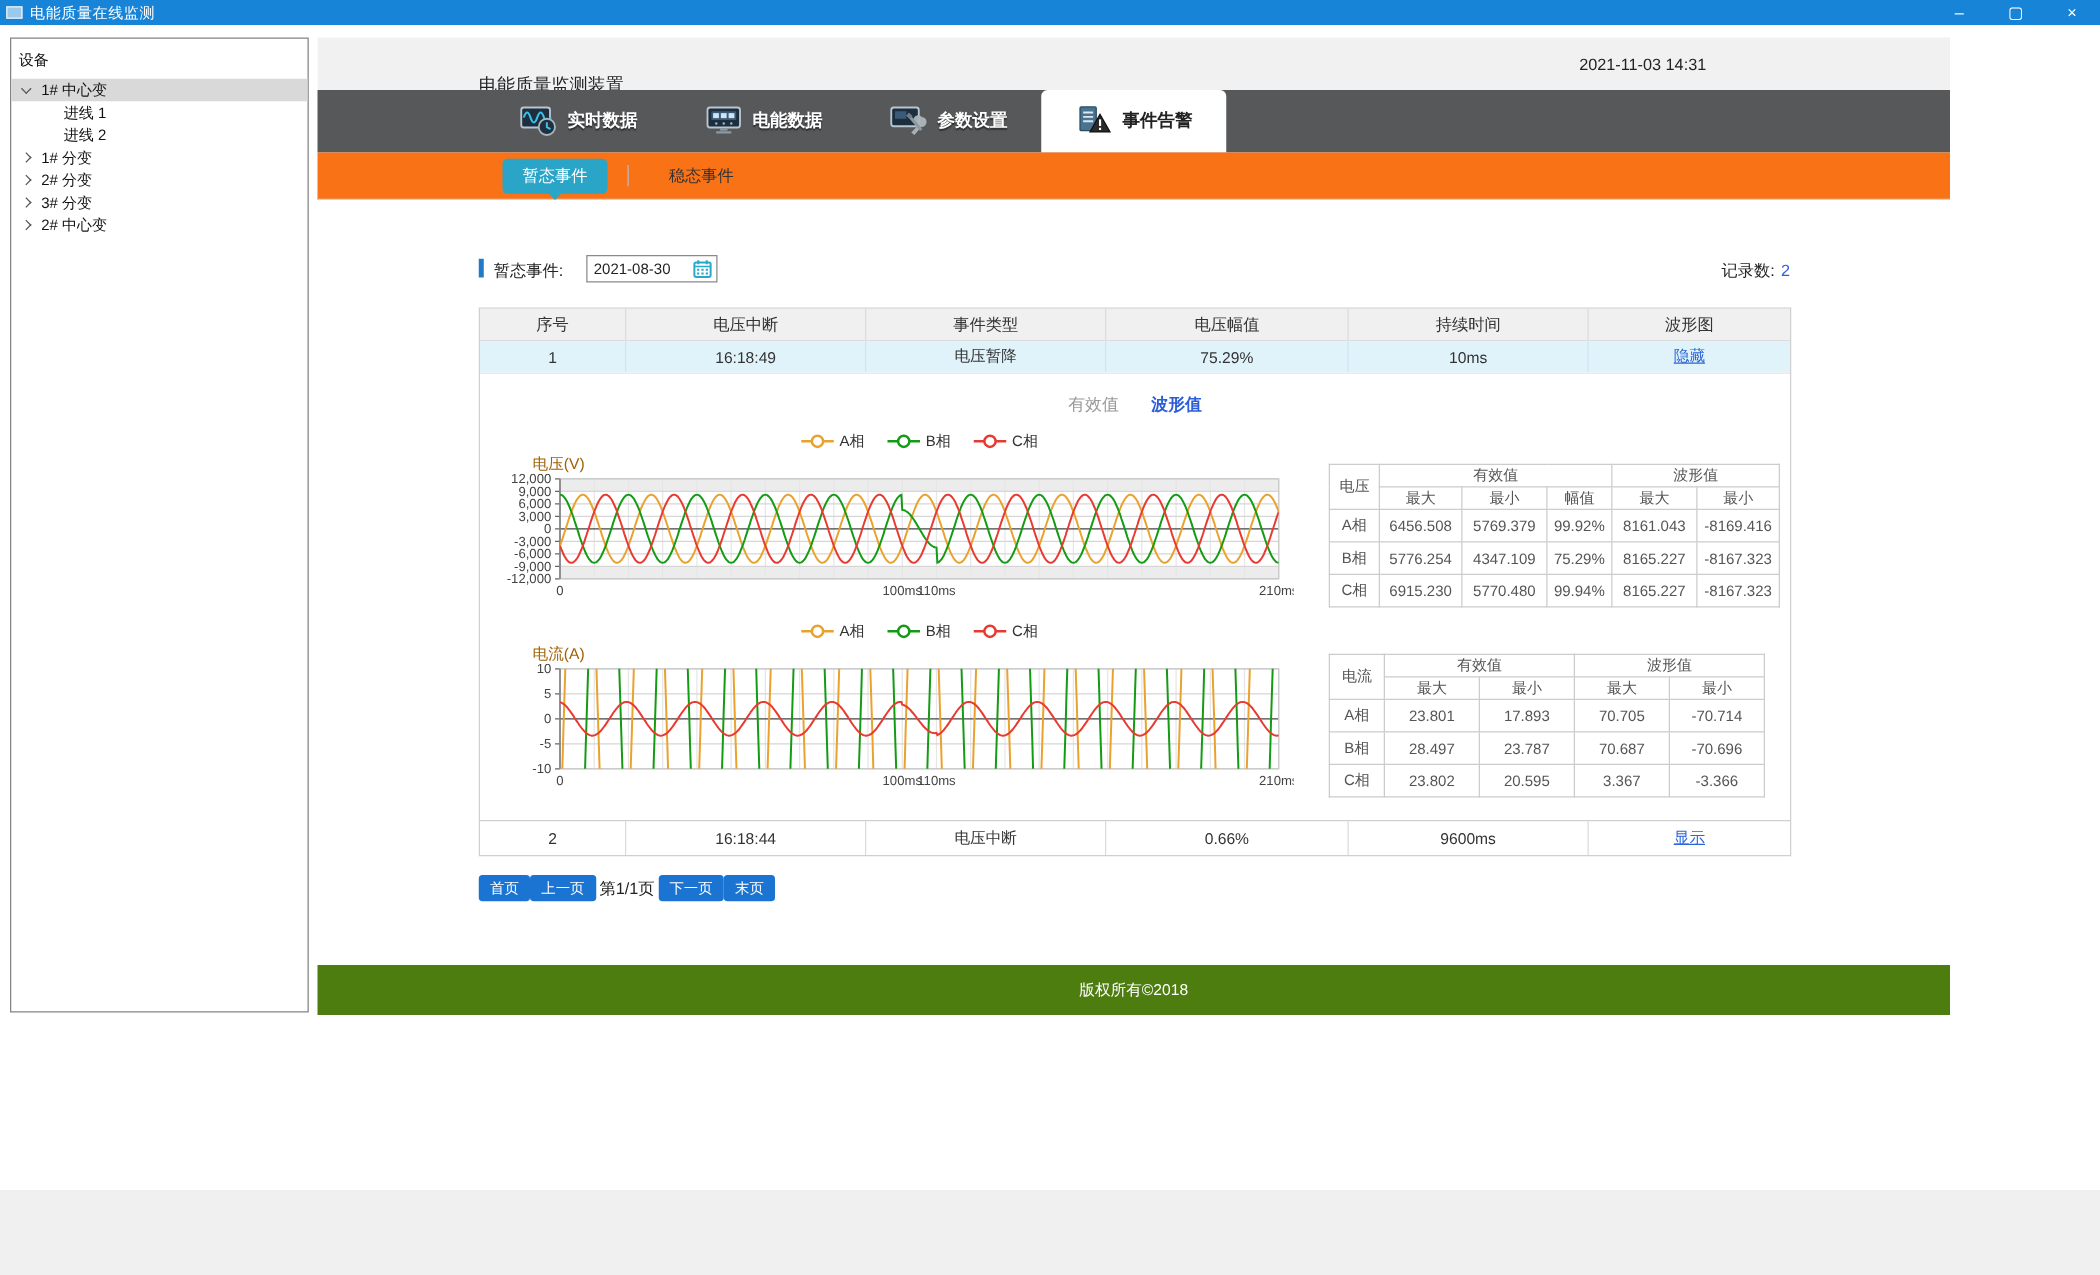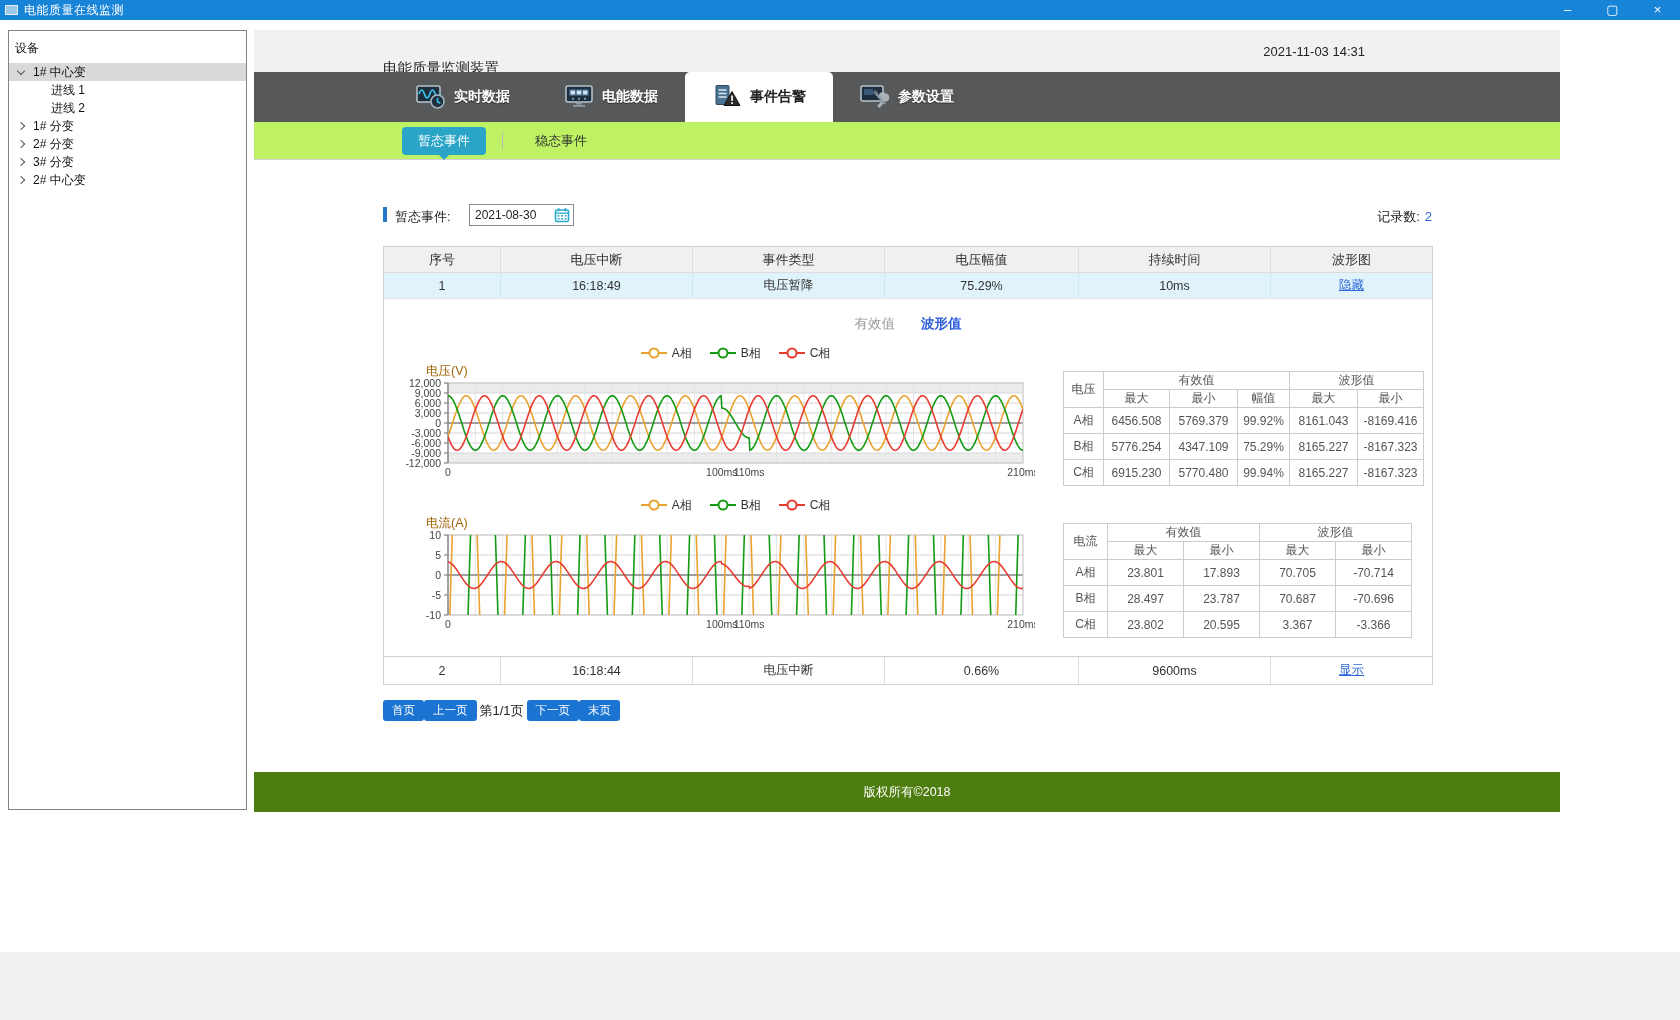--- a/index.html
+++ b/index.html
@@ -30,21 +30,21 @@
   .main{position:absolute;left:254px;top:30px;width:1306px;height:922px;}
   .app-header{position:absolute;top:0;left:0;right:0;height:42px;background:#f1f1f1;}
   .app-title{position:absolute;left:129px;top:13px;font-size:14.5px;color:#222;margin-top:16px;}
   .app-datetime{position:absolute;right:195px;top:14px;font-size:13px;color:#222;}
   .tabbar{position:absolute;top:42px;left:0;right:0;height:50px;background:#57585a;display:flex;
     padding-left:135px;box-sizing:border-box;}
   .tab{width:148px;display:flex;align-items:center;justify-content:center;gap:8px;color:#fff;
     font-size:14px;font-weight:bold;cursor:default;text-shadow:0 1px 1px rgba(0,0,0,.5);}
   .tab.active{background:#fff;border-radius:5px 5px 0 0;color:#222;text-shadow:none;}
   .tab svg{flex:0 0 auto;}
-  .subtabbar{position:absolute;top:92px;left:0;right:0;height:38px;background:#bef264;
+  .subtabbar{position:absolute;top:92px;left:0;right:0;height:38px;background:#f97316;
     border-bottom:1px solid #d2d2d2;display:flex;align-items:center;padding-left:148px;box-sizing:border-box;text-align:center;}
   .subtab{font-size:13px;color:#333;padding:5px 16px;position:relative;cursor:default;}
   .subtab.active{background:#2aa5c8;color:#fff;border-radius:4px;}
   .subtab.active::after{content:'';position:absolute;left:50%;bottom:-5px;margin-left:-5px;
     border-left:5px solid transparent;border-right:5px solid transparent;border-top:5px solid #2aa5c8;}
   .subtab-divider{width:1px;height:17px;background:#b9b9b9;margin:0 16px;}
   .page{position:absolute;top:130px;bottom:0;left:0;right:0;background:#fff;}
   
   .filter-row{position:absolute;top:44px;left:129px;width:1049px;height:22px;}
   .accent-bar{position:absolute;left:0;top:3px;width:4px;height:15px;background:#2478c8;}
@@ -178,39 +178,39 @@
         <rect x="12.7" y="6.5" width="4.6" height="4" fill="#cfe6f2"></rect>
         <rect x="18.9" y="6.5" width="4.6" height="4" fill="#cfe6f2"></rect>
         <circle cx="9" cy="14.8" r="1" fill="#9db3c2"></circle>
           <circle cx="15" cy="14.8" r="1" fill="#9db3c2"></circle>
           <circle cx="21" cy="14.8" r="1" fill="#9db3c2"></circle>
         <rect x="12" y="18.5" width="6" height="2" fill="#8b9aa4"></rect>
         <rect x="9" y="21" width="12" height="1.8" fill="#8b9aa4"></rect>
       </svg>
       <span>电能数据</span>
     </div>
+    <div class="tab">
+      <svg width="30" height="26" viewBox="0 0 30 26">
+        <rect x="1" y="2" width="22" height="15" rx="2" fill="#1d2e3e" stroke="#b9c6ce" stroke-width="1.5"></rect>
+        <rect x="4" y="5" width="9" height="6" fill="#3a5a78"></rect>
+        <path d="M25.5 9.5 a4 4 0 1 0 -3 6.7 L17 22 l2.5 2 5.5 -6.5 a4 4 0 0 0 .5 -8 z" fill="#aeb6bb" opacity="0.95"></path>
+        <path d="M15.5 9 L25 20" stroke="#8b9aa4" stroke-width="2.4"></path>
+        <rect x="13.5" y="7" width="4" height="3.4" fill="#6f7c85" transform="rotate(42 15.5 8.7)"></rect>
+      </svg>
+      <span>参数设置</span>
+    </div>
     <div class="tab active">
       <svg width="30" height="26" viewBox="0 0 30 26">
         <rect x="4" y="1.5" width="13" height="19" rx="1" fill="#4a7291" stroke="#2e4a60"></rect>
         <path d="M6.5 6 h8 M6.5 9.5 h8 M6.5 13 h8" stroke="#dce8f0" stroke-width="1.5"></path>
         <path d="M20 7.5 L28 21.5 L12 21.5 Z" fill="#2a2a2a" stroke="#111"></path>
         <rect x="19.2" y="11.5" width="1.7" height="5.3" fill="#fff"></rect>
         <rect x="19.2" y="18.2" width="1.7" height="1.8" fill="#fff"></rect>
       </svg>
       <span>事件告警</span>
-    </div>
-    <div class="tab">
-      <svg width="30" height="26" viewBox="0 0 30 26">
-        <rect x="1" y="2" width="22" height="15" rx="2" fill="#1d2e3e" stroke="#b9c6ce" stroke-width="1.5"></rect>
-        <rect x="4" y="5" width="9" height="6" fill="#3a5a78"></rect>
-        <path d="M25.5 9.5 a4 4 0 1 0 -3 6.7 L17 22 l2.5 2 5.5 -6.5 a4 4 0 0 0 .5 -8 z" fill="#aeb6bb" opacity="0.95"></path>
-        <path d="M15.5 9 L25 20" stroke="#8b9aa4" stroke-width="2.4"></path>
-        <rect x="13.5" y="7" width="4" height="3.4" fill="#6f7c85" transform="rotate(42 15.5 8.7)"></rect>
-      </svg>
-      <span>参数设置</span>
     </div>
   </div>
 
   <div class="subtabbar">
     <div class="subtab active">暂态事件</div>
     <div class="subtab-divider"></div>
     <div class="subtab">稳态事件</div>
   </div>
 
   <div class="page">

